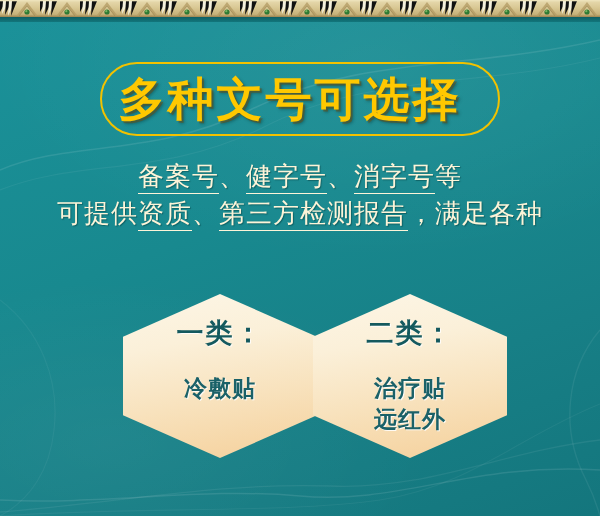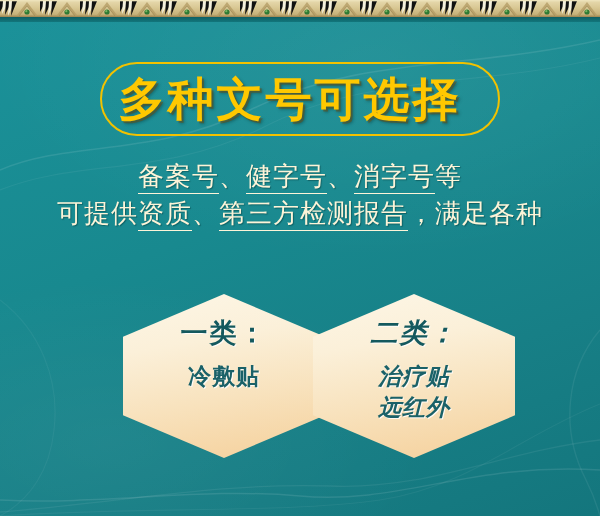--- a/index.html
+++ b/index.html
@@ -63,24 +63,23 @@
   .ul{
     border-bottom:1.5px solid #fdf4d8;
     padding-bottom:2px;
   }
   
   .hex{
     position:absolute;width:194px;height:164px;
     background:linear-gradient(170deg,#fdf6e6 0%,#fbf0d9 30%,#f8e2bd 62%,#f6d7a8 85%,#f4cf9c 100%);
     clip-path:polygon(50% 0%,100% 26%,100% 74%,50% 100%,0% 74%,0% 26%);
     filter:drop-shadow(3px 4px 4px rgba(0,40,45,0.38));
-    padding-left:8px;
   }
   .hex-left{left:123px;top:294px;}
-  .hex-right{left:313px;top:294px;font-style:italic;}
+  .hex-right{left:313px;top:294px;}
   .hex-inner{
     position:absolute;inset:0;display:flex;flex-direction:column;
     align-items:center;justify-content:flex-start;
     padding-top:22px;box-sizing:border-box;
   }
   .hex-title{
     font-size:27px;line-height:34px;font-weight:bold;
     color:#14595e;
     font-family:"DejaVu Serif","Liberation Serif",serif;
     letter-spacing:2px;
@@ -88,21 +87,21 @@
     white-space:nowrap;
   }
   .hex-item{
     font-size:23px;line-height:31px;font-weight:bold;
     color:#1a6168;
     font-family:"DejaVu Serif","Liberation Serif",serif;
     letter-spacing:1px;
     text-shadow:1px 1px 0 rgba(255,255,255,0.85);
     white-space:nowrap;
   }
-  .hex-items{margin-top:10px;}
+  .hex-items{margin-top:22px;}
 </style>
 </head>
 <body>
 
 <div class="poster">
 
   <svg class="waves" width="600" height="516" viewBox="0 0 600 516">
     <path d="M 600 40 C 470 70 360 55 250 110 C 150 158 70 140 0 170" fill="none" stroke="rgba(255,255,255,0.10)" stroke-width="1.6"></path>
     <path d="M 600 58 C 480 88 370 72 262 128 C 160 178 80 158 0 190" fill="none" stroke="rgba(255,255,255,0.06)" stroke-width="1.2"></path>
     <path d="M 600 470 C 470 462 400 505 300 496 C 200 487 110 505 0 500" fill="none" stroke="rgba(255,255,255,0.10)" stroke-width="1.5"></path>

